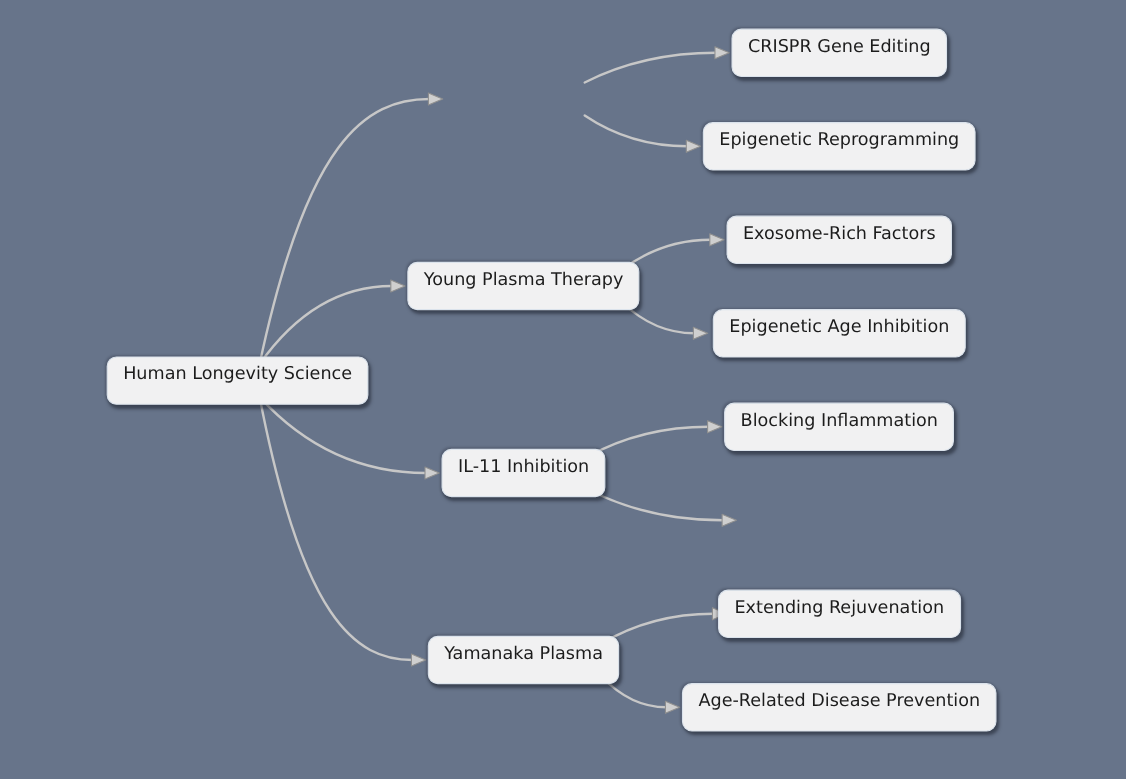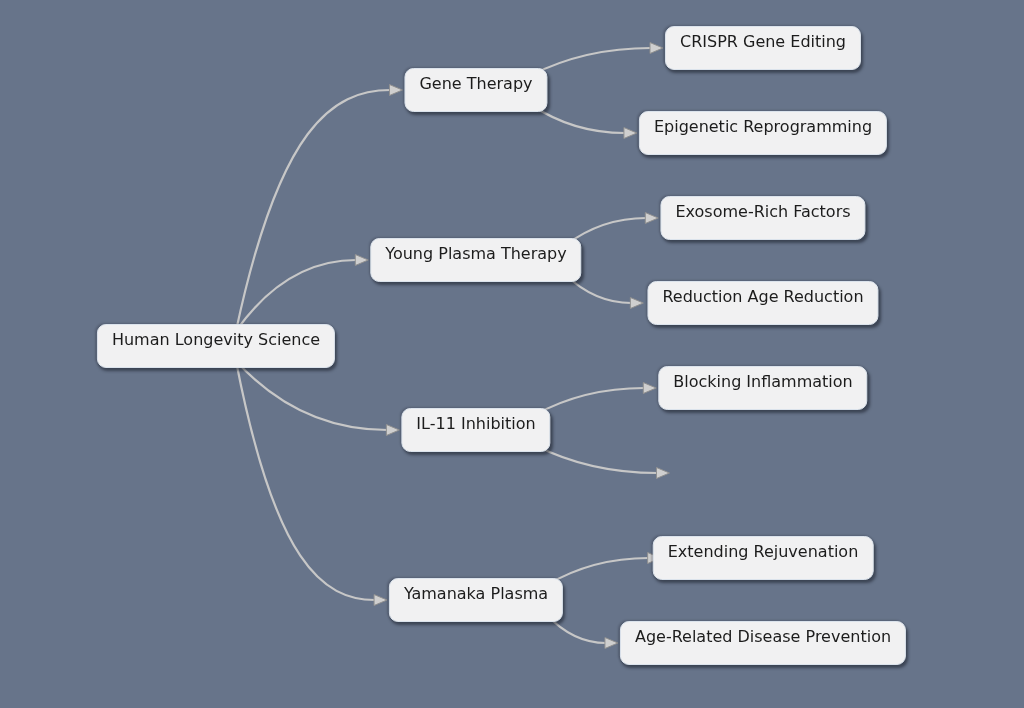--- a/index.html
+++ b/index.html
@@ -63,28 +63,27 @@
       <path d="M 534.6328125 445 C 569.0225 462.584, 610.78140625 473, 657.453125 473" fill="none" stroke="#c7c7c7" stroke-width="2.2" stroke-linecap="round"></path>
       <polygon points="669.453125,473 656.453125,467.5 656.453125,478.5" fill="#cfcfcf" stroke="#8f8f8f" stroke-width="1" stroke-linejoin="round"></polygon>
       <path d="M 546.953125 585 C 575.4278125 568.071, 610.00421875 558, 648.6484375 558" fill="none" stroke="#c7c7c7" stroke-width="2.2" stroke-linecap="round"></path>
       <polygon points="660.6484375,558 647.6484375,552.5 647.6484375,563.5" fill="#cfcfcf" stroke="#8f8f8f" stroke-width="1" stroke-linejoin="round"></polygon>
       <path d="M 546.953125 615 C 563.46875 632.584, 583.5234375 643, 605.9375 643" fill="none" stroke="#c7c7c7" stroke-width="2.2" stroke-linecap="round"></path>
       <polygon points="617.9375,643 604.9375,637.5 604.9375,648.5" fill="#cfcfcf" stroke="#8f8f8f" stroke-width="1" stroke-linejoin="round"></polygon>
     </svg>
 
   <div class="node" id="n-root" style="--cx:216px; --cy:346px">Human Longevity Science</div>
 
-  <div class="node" id="n-b0" style="--cx:476px; --cy:90px">Gene Therapy</div>
   <div class="node" id="n-b1" style="--cx:476px; --cy:260px">Young Plasma Therapy</div>
   <div class="node" id="n-b2" style="--cx:476px; --cy:430px">IL-11 Inhibition</div>
   <div class="node" id="n-b3" style="--cx:476px; --cy:600px">Yamanaka Plasma</div>
 
   <div class="node" id="n-l00" style="--cx:763px; --cy:48px">CRISPR Gene Editing</div>
   <div class="node" id="n-l01" style="--cx:763px; --cy:133px">Epigenetic Reprogramming</div>
 
   <div class="node" id="n-l10" style="--cx:763px; --cy:218px">Exosome-Rich Factors</div>
-  <div class="node" id="n-l11" style="--cx:763px; --cy:303px">Reduction Age Reduction</div>
+  <div class="node" id="n-l11" style="--cx:763px; --cy:303px">Epigenetic Age Inhibition</div>
 
   <div class="node" id="n-l20" style="--cx:763px; --cy:388px">Blocking Inflammation</div>
 
   <div class="node" id="n-l30" style="--cx:763px; --cy:558px">Extending Rejuvenation</div>
   <div class="node" id="n-l31" style="--cx:763px; --cy:643px">Age-Related Disease Prevention</div>
 </div>
 
 </body></html>

